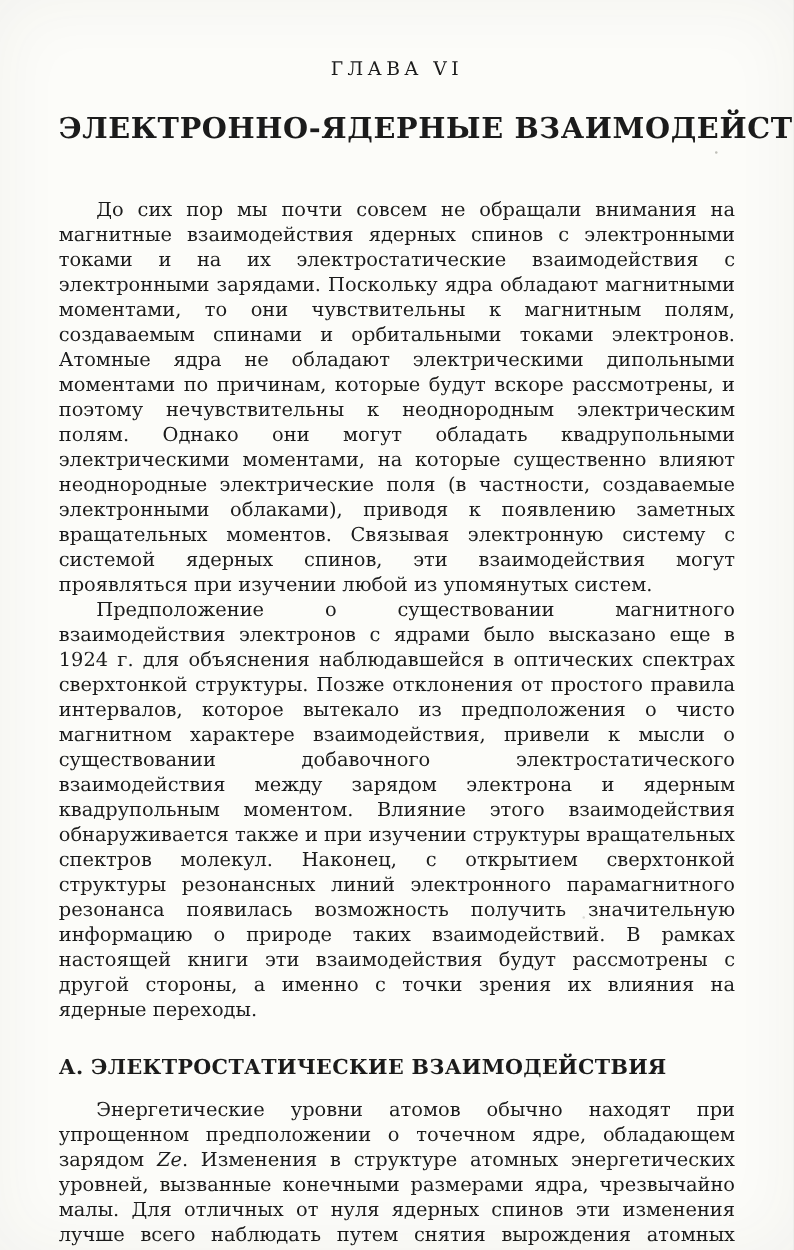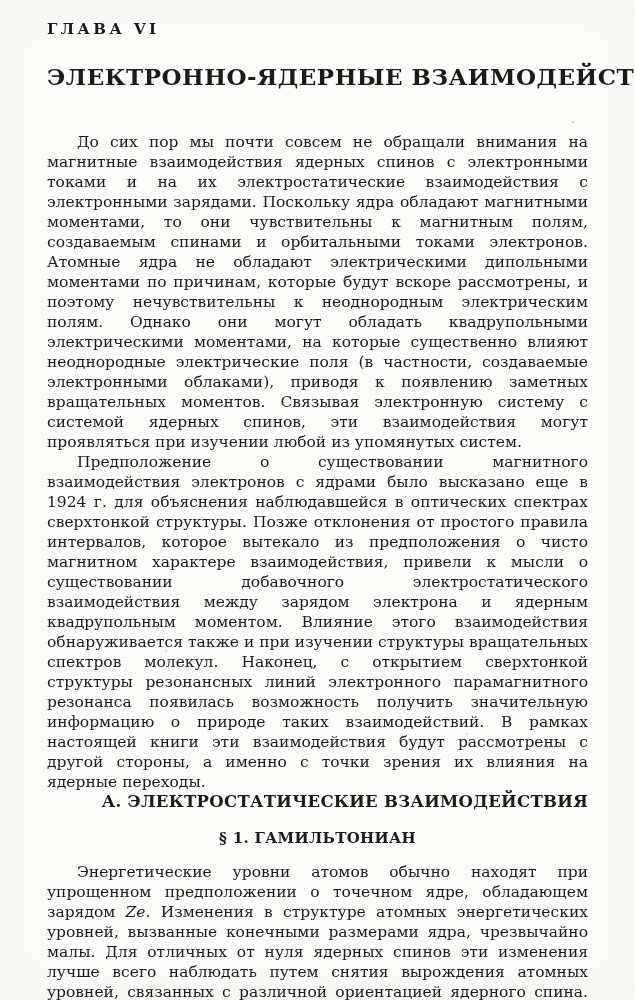--- a/index.html
+++ b/index.html
@@ -15,24 +15,25 @@
     background: #fcfcf9;
     color: #1b1b1b;
     font-family: "DejaVu Serif", "Liberation Serif", serif;
     overflow: hidden;
     box-shadow: inset 0 0 55px rgba(60,55,40,0.05);
   }
   .content {
     padding: 0 47px;
   }
   .chapter-label {
-    padding-top: 20px;
+    padding-top: 46px;
+    text-align: center;
     font-size: 15px;
     letter-spacing: 3.5px;
-    font-weight: 700;
+    font-weight: 400;
     white-space: nowrap;
   }
   .page-title {
     margin-top: 25px;
     text-align: center;
     font-size: 23px;
     font-weight: 700;
     letter-spacing: 0.5px;
     white-space: nowrap;
   }
@@ -42,21 +43,22 @@
   p.para {
     margin: 0;
     text-align: justify;
     text-indent: 30px;
     font-size: 15.5px;
     line-height: 20px;
     hyphens: auto;
     -webkit-hyphens: auto;
   }
   .section-heading {
-    text-align: right;
+    margin-top: 26px;
+    text-align: left;
     font-size: 16.5px;
     font-weight: 700;
     letter-spacing: 0.3px;
     white-space: nowrap;
   }
   .subsection-heading {
     margin-top: 18px;
     text-align: center;
     font-size: 15px;
     font-weight: 700;
@@ -91,20 +93,19 @@
 
     <h1 class="page-title">ЭЛЕКТРОННО-ЯДЕРНЫЕ ВЗАИМОДЕЙСТВИЯ</h1>
 
     <div class="intro-block">
         <p class="para"><span>До сих пор мы почти совсем не обращали внимания на магнитные взаимодействия ядерных спинов с электронными токами и на их электростатические взаимодействия с электронными зарядами. Поскольку ядра обладают магнитными моментами, то они чувствительны к магнитным полям, создаваемым спинами и орбитальными токами электронов. Атомные ядра не обладают электрическими дипольными моментами по причинам, которые будут вскоре рассмотрены, и поэтому нечувствительны к неоднородным электрическим полям. Однако они могут обладать квадрупольными электрическими моментами, на которые существенно влияют неоднородные электрические поля (в частности, создаваемые электронными облаками), приводя к появлению заметных вращательных моментов. Связывая электронную систему с системой ядерных спинов, эти взаимодействия могут проявляться при изучении любой из упомянутых систем.</span></p>
         <p class="para"><span>Предположение о существовании магнитного взаимодействия электронов с ядрами было высказано еще в 1924 г. для объяснения наблюдавшейся в оптических спектрах сверхтонкой структуры. Позже отклонения от простого правила интервалов, которое вытекало из предположения о чисто магнитном характере взаимодействия, привели к мысли о существовании добавочного электростатического взаимодействия между зарядом электрона и ядерным квадрупольным моментом. Влияние этого взаимодействия обнаруживается также и при изучении структуры вращательных спектров молекул. Наконец, с открытием сверхтонкой структуры резонансных линий электронного парамагнитного резонанса появилась возможность получить значительную информацию о природе таких взаимодействий. В рамках настоящей книги эти взаимодействия будут рассмотрены с другой стороны, а именно с точки зрения их влияния на ядерные переходы.</span></p>
       </div>
 
     <div class="section-heading">А. ЭЛЕКТРОСТАТИЧЕСКИЕ ВЗАИМОДЕЙСТВИЯ</div>
 
-    <div class="subsection-heading">§ 1. ГАМИЛЬТОНИАН</div>
 
     <div class="section-block">
         <p class="para"><span>Энергетические уровни атомов обычно находят при упрощенном предположении о точечном ядре, обладающем зарядом </span><span class="it">Ze</span><span>. Изменения в структуре атомных энергетических уровней, вызванные конечными размерами ядра, чрезвычайно малы. Для отличных от нуля ядерных спинов эти изменения лучше всего наблюдать путем снятия вырождения атомных уровней, связанных с различной ориентацией ядерного спина. Гамильтониан, характеризующий расщепление этих уровней, может быть получен на основании принципа соответствия следующим образом.</span></p>
       </div>
 
   </div>
 </div>
 
 </body></html>

